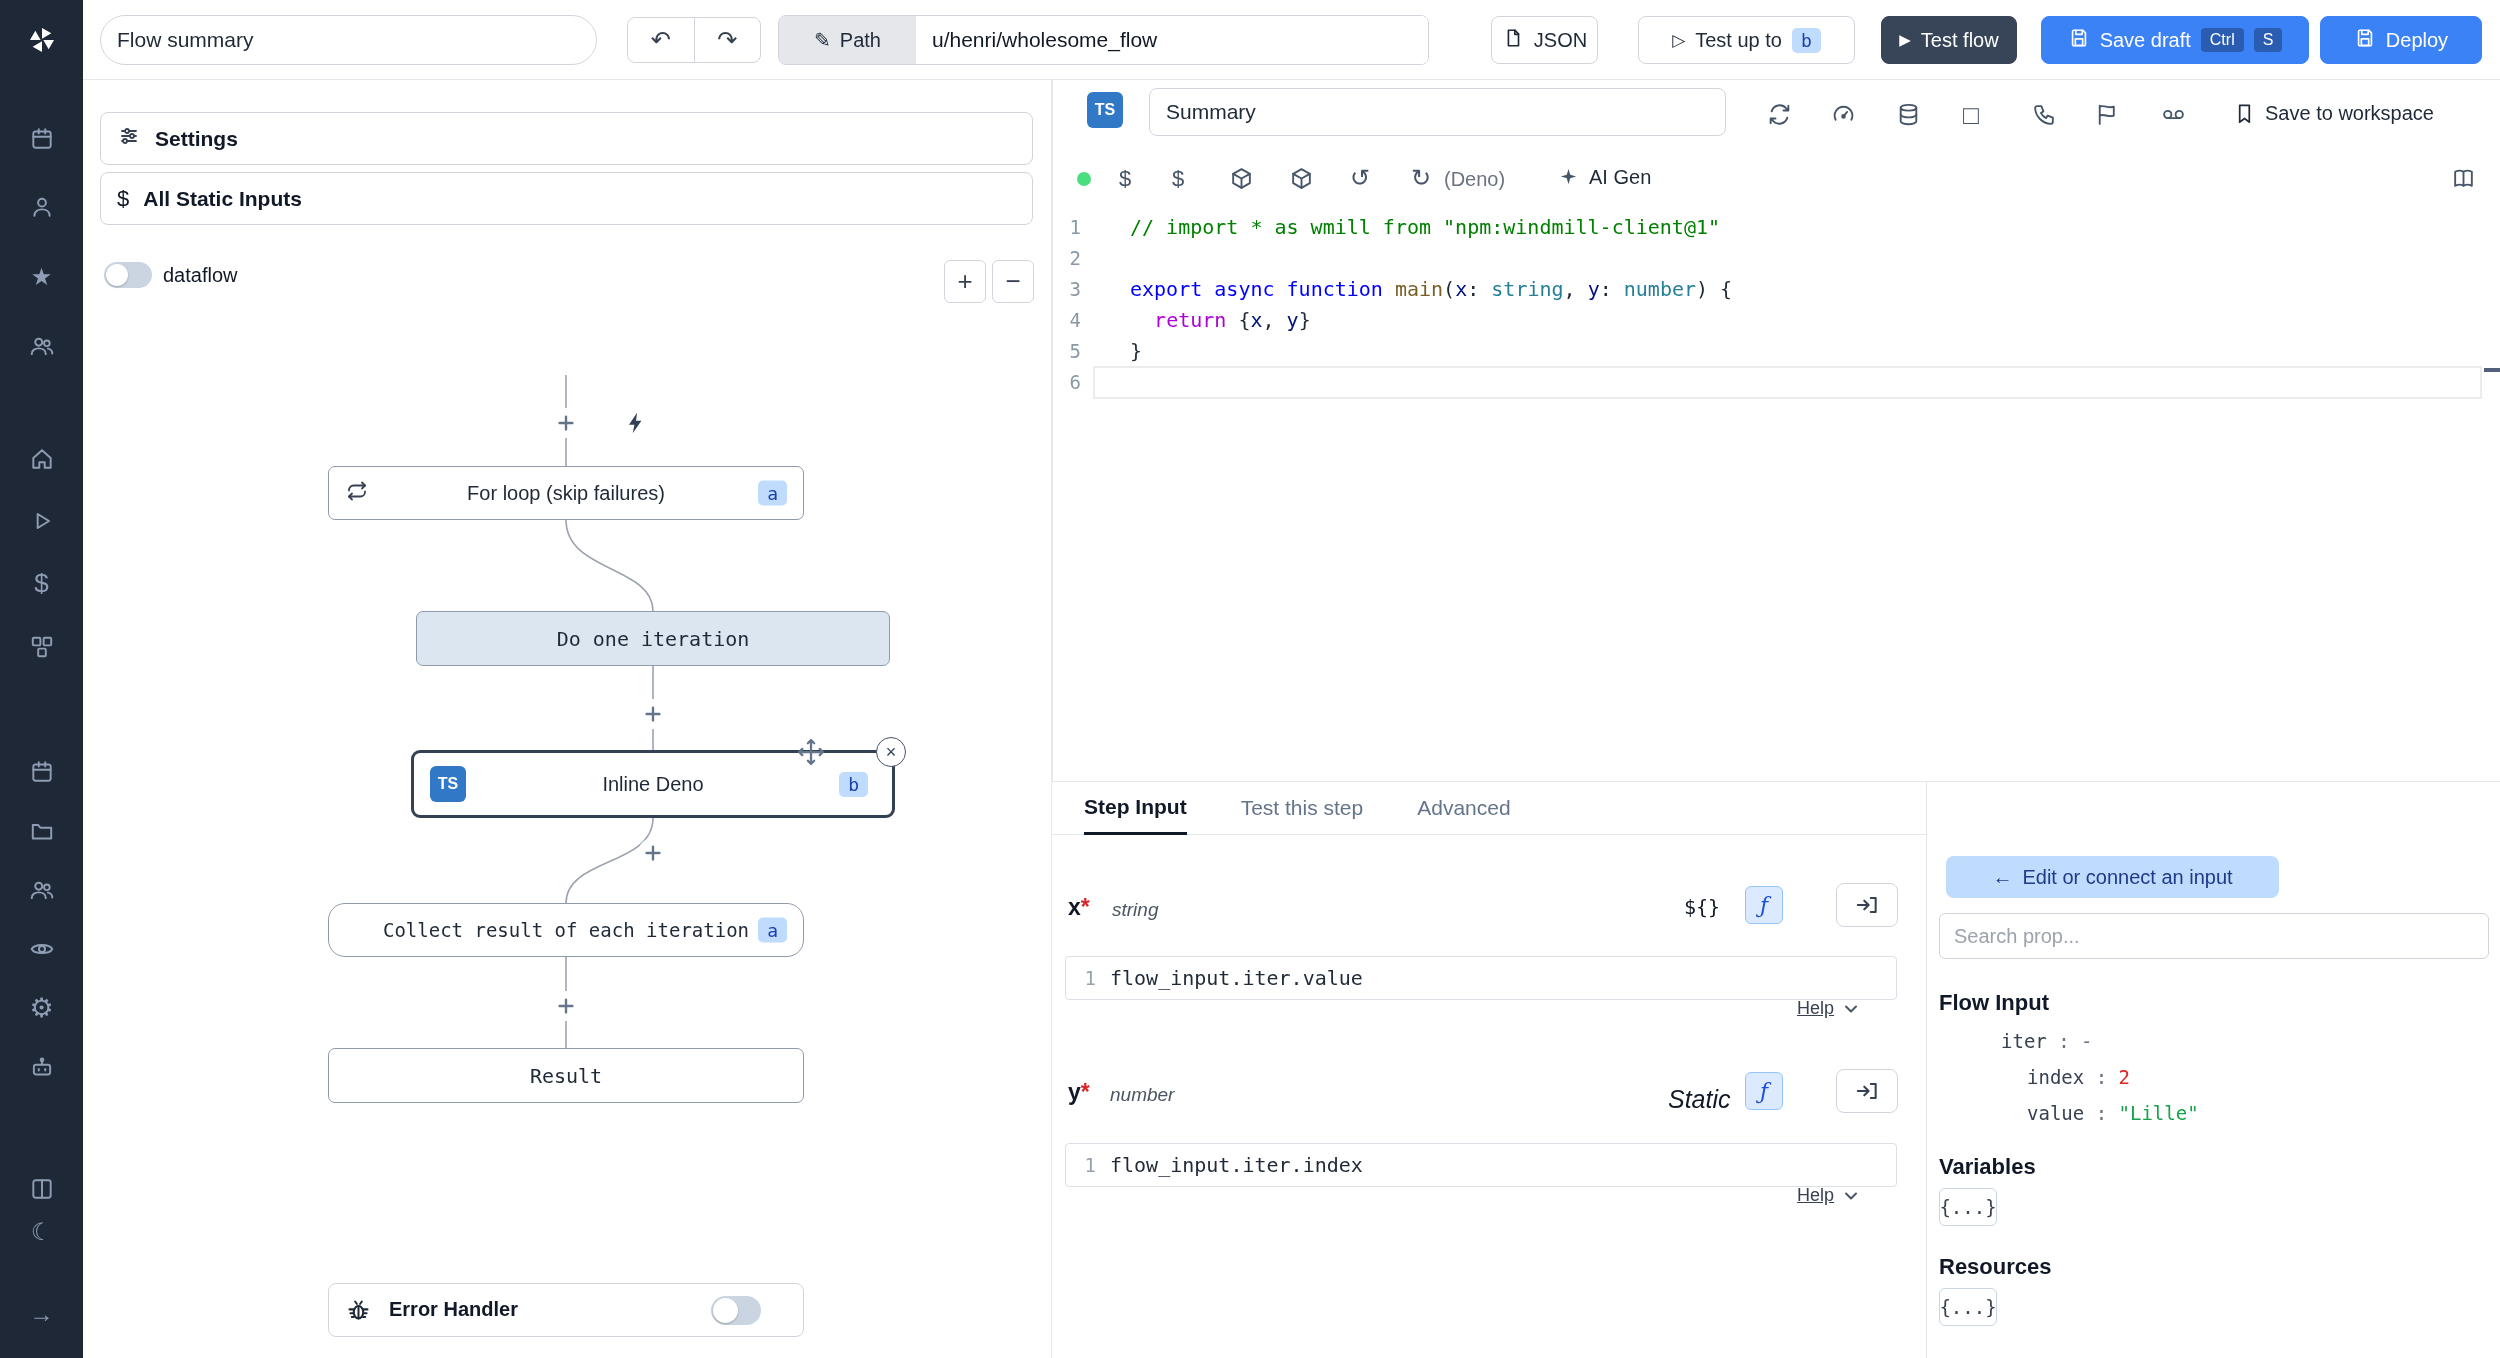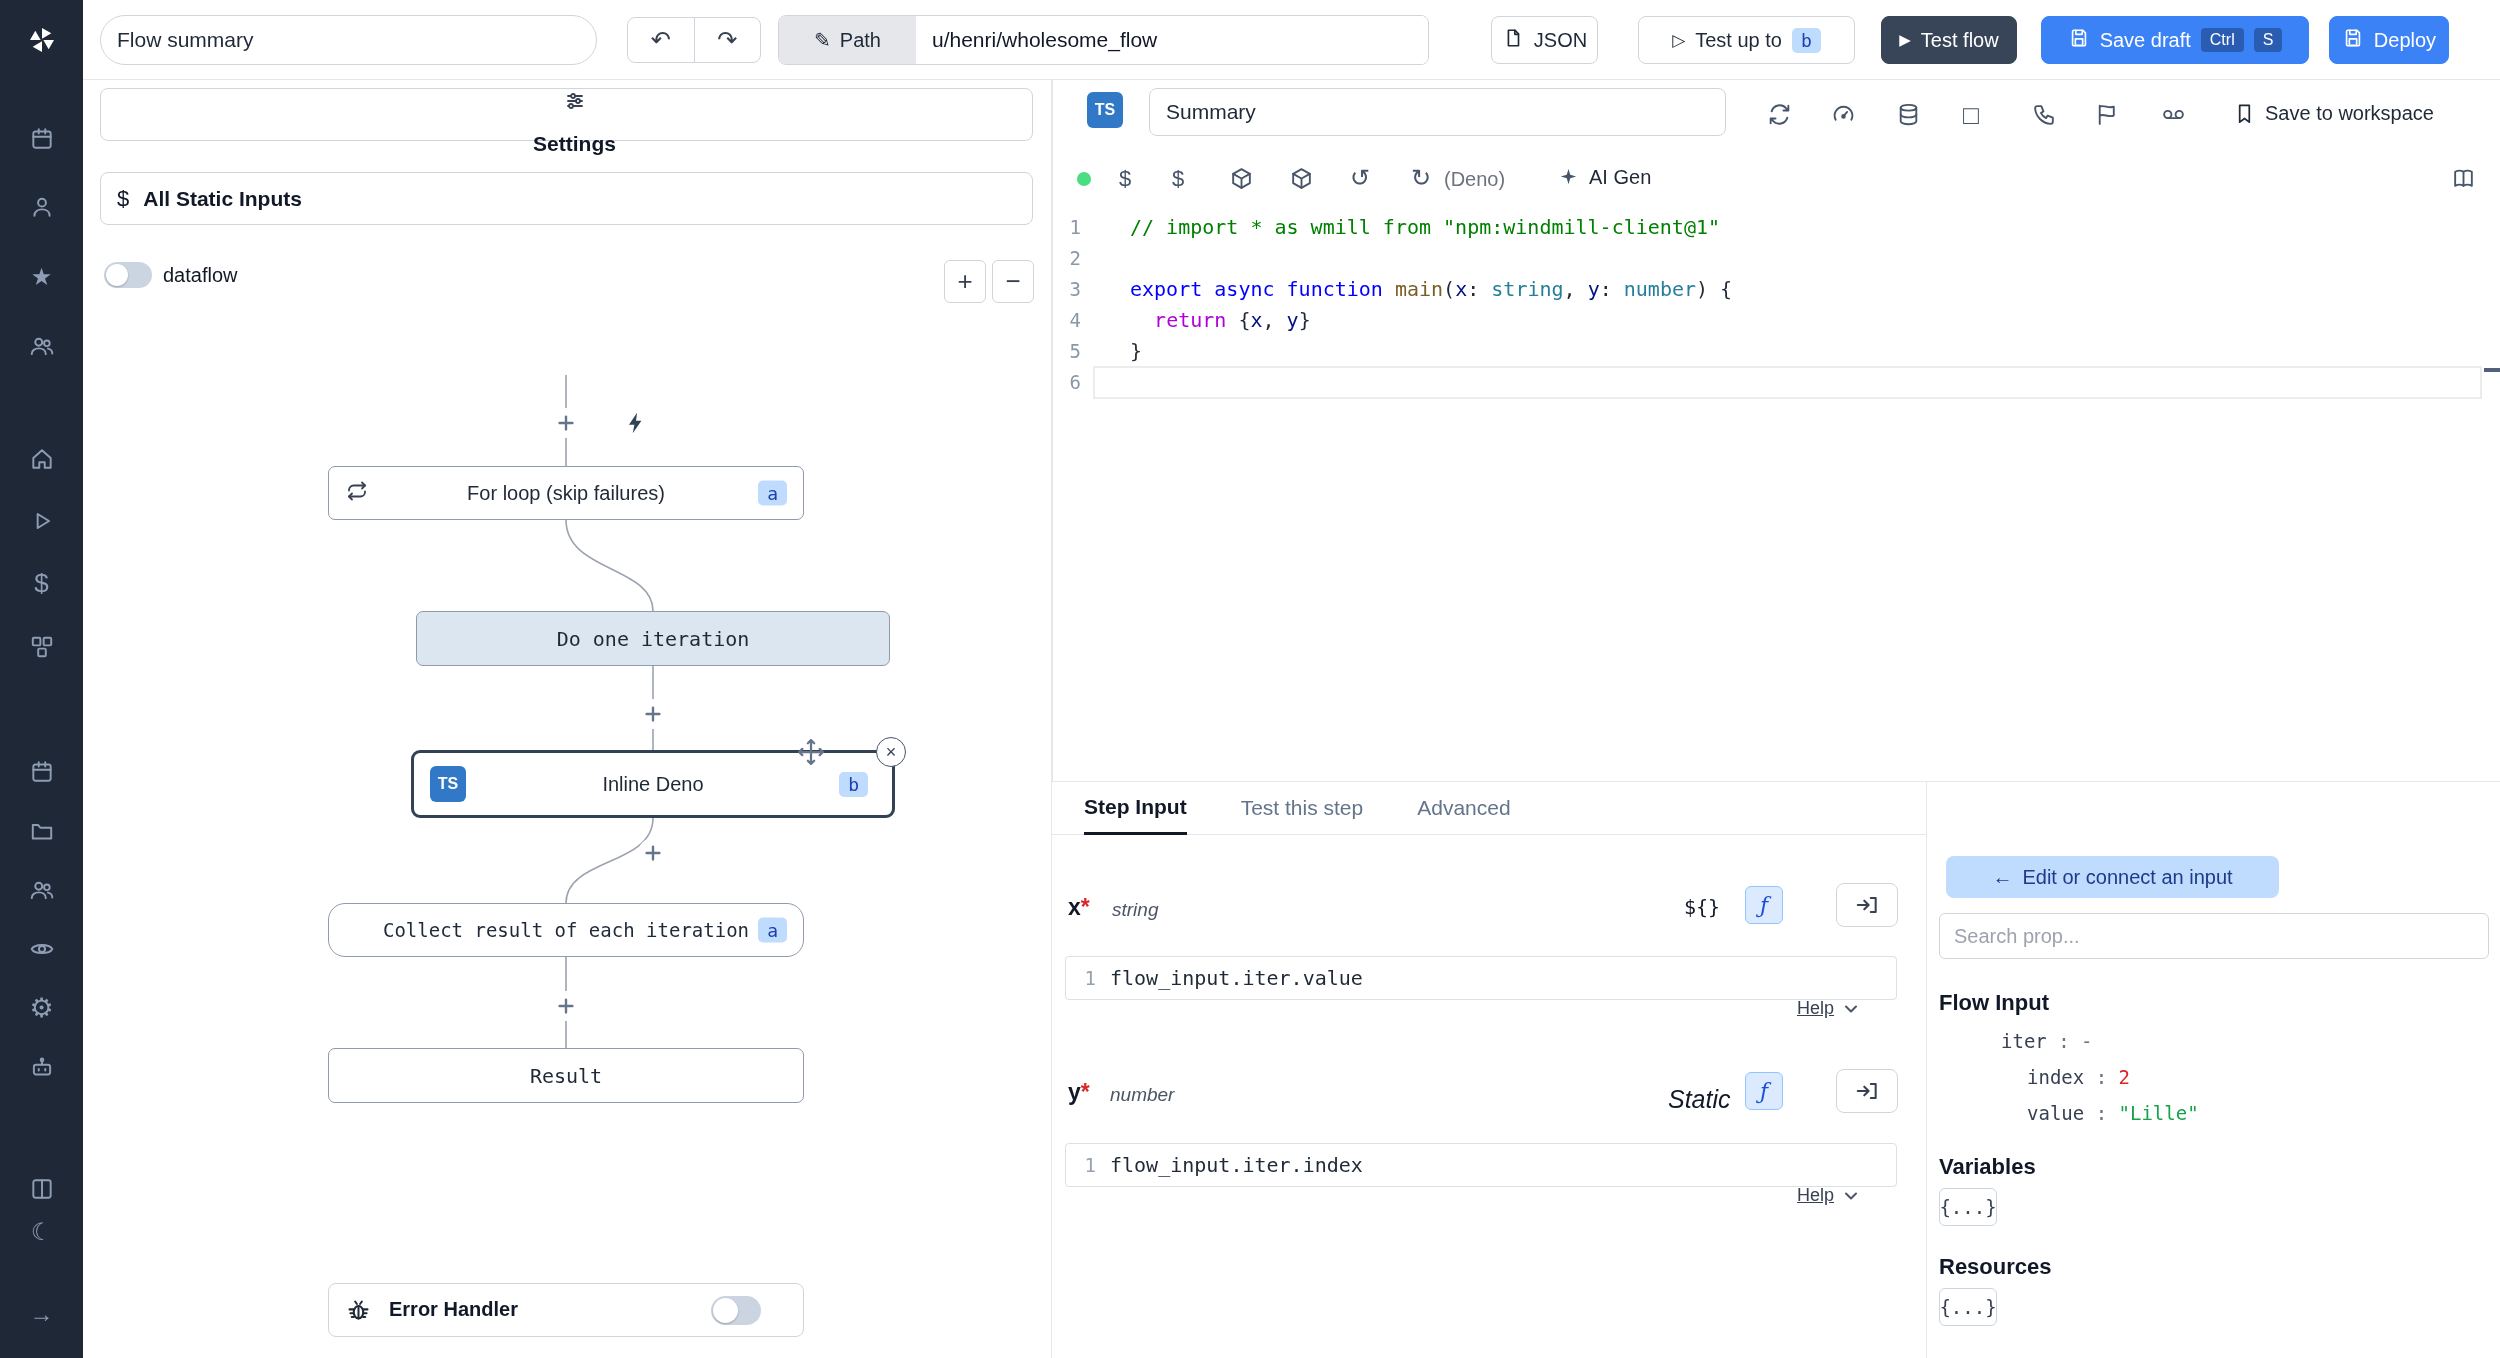--- a/index.html
+++ b/index.html
@@ -224,32 +224,32 @@
     <div class="btn btn-blue" style="left:1958px; width:268px;">
       <span><svg width="22" height="22" viewBox="0 0 24 24">
             <path d="M5 5a1.5 1.5 0 0 1 1.5-1.5H16l3 3V19a1.5 1.5 0 0 1-1.5 1.5h-11A1.5 1.5 0 0 1 5 19z"></path>
             <path d="M8.5 3.5V8h7V3.5"></path>
             <rect x="8" y="13" width="8" height="7"></rect>
           </svg></span>
       <span>Save draft</span>
       <span class="kbd-chip">Ctrl</span>
       <span class="kbd-chip">S</span>
     </div>
-    <div class="btn btn-blue" style="left:2237px; width:120px;margin-left:9px;">
+    <div class="btn btn-blue" style="left:2237px; width:162px;">
       <span><svg width="22" height="22" viewBox="0 0 24 24">
             <path d="M5 5a1.5 1.5 0 0 1 1.5-1.5H16l3 3V19a1.5 1.5 0 0 1-1.5 1.5h-11A1.5 1.5 0 0 1 5 19z"></path>
             <path d="M8.5 3.5V8h7V3.5"></path>
             <rect x="8" y="13" width="8" height="7"></rect>
           </svg></span>
       <span>Deploy</span>
     </div>
   </header>
 
   <section class="flow-panel">
-    <div class="panel-btn" style="top:8px;flex-direction:column;">
+    <div class="panel-btn" style="top:32px;">
       <span><svg width="24" height="24" viewBox="0 0 24 24">
             <path d="M5 7h14M5 12h14M5 17h14"></path>
             <circle cx="10" cy="7" r="2" fill="#fff"></circle>
             <circle cx="15" cy="12" r="2" fill="#fff"></circle>
             <circle cx="8" cy="17" r="2" fill="#fff"></circle>
           </svg></span>
       <span>Settings</span>
     </div>
     <div class="panel-btn" style="top:92px;">
       <span style="font-size:22px; font-weight:normal;">$</span>

